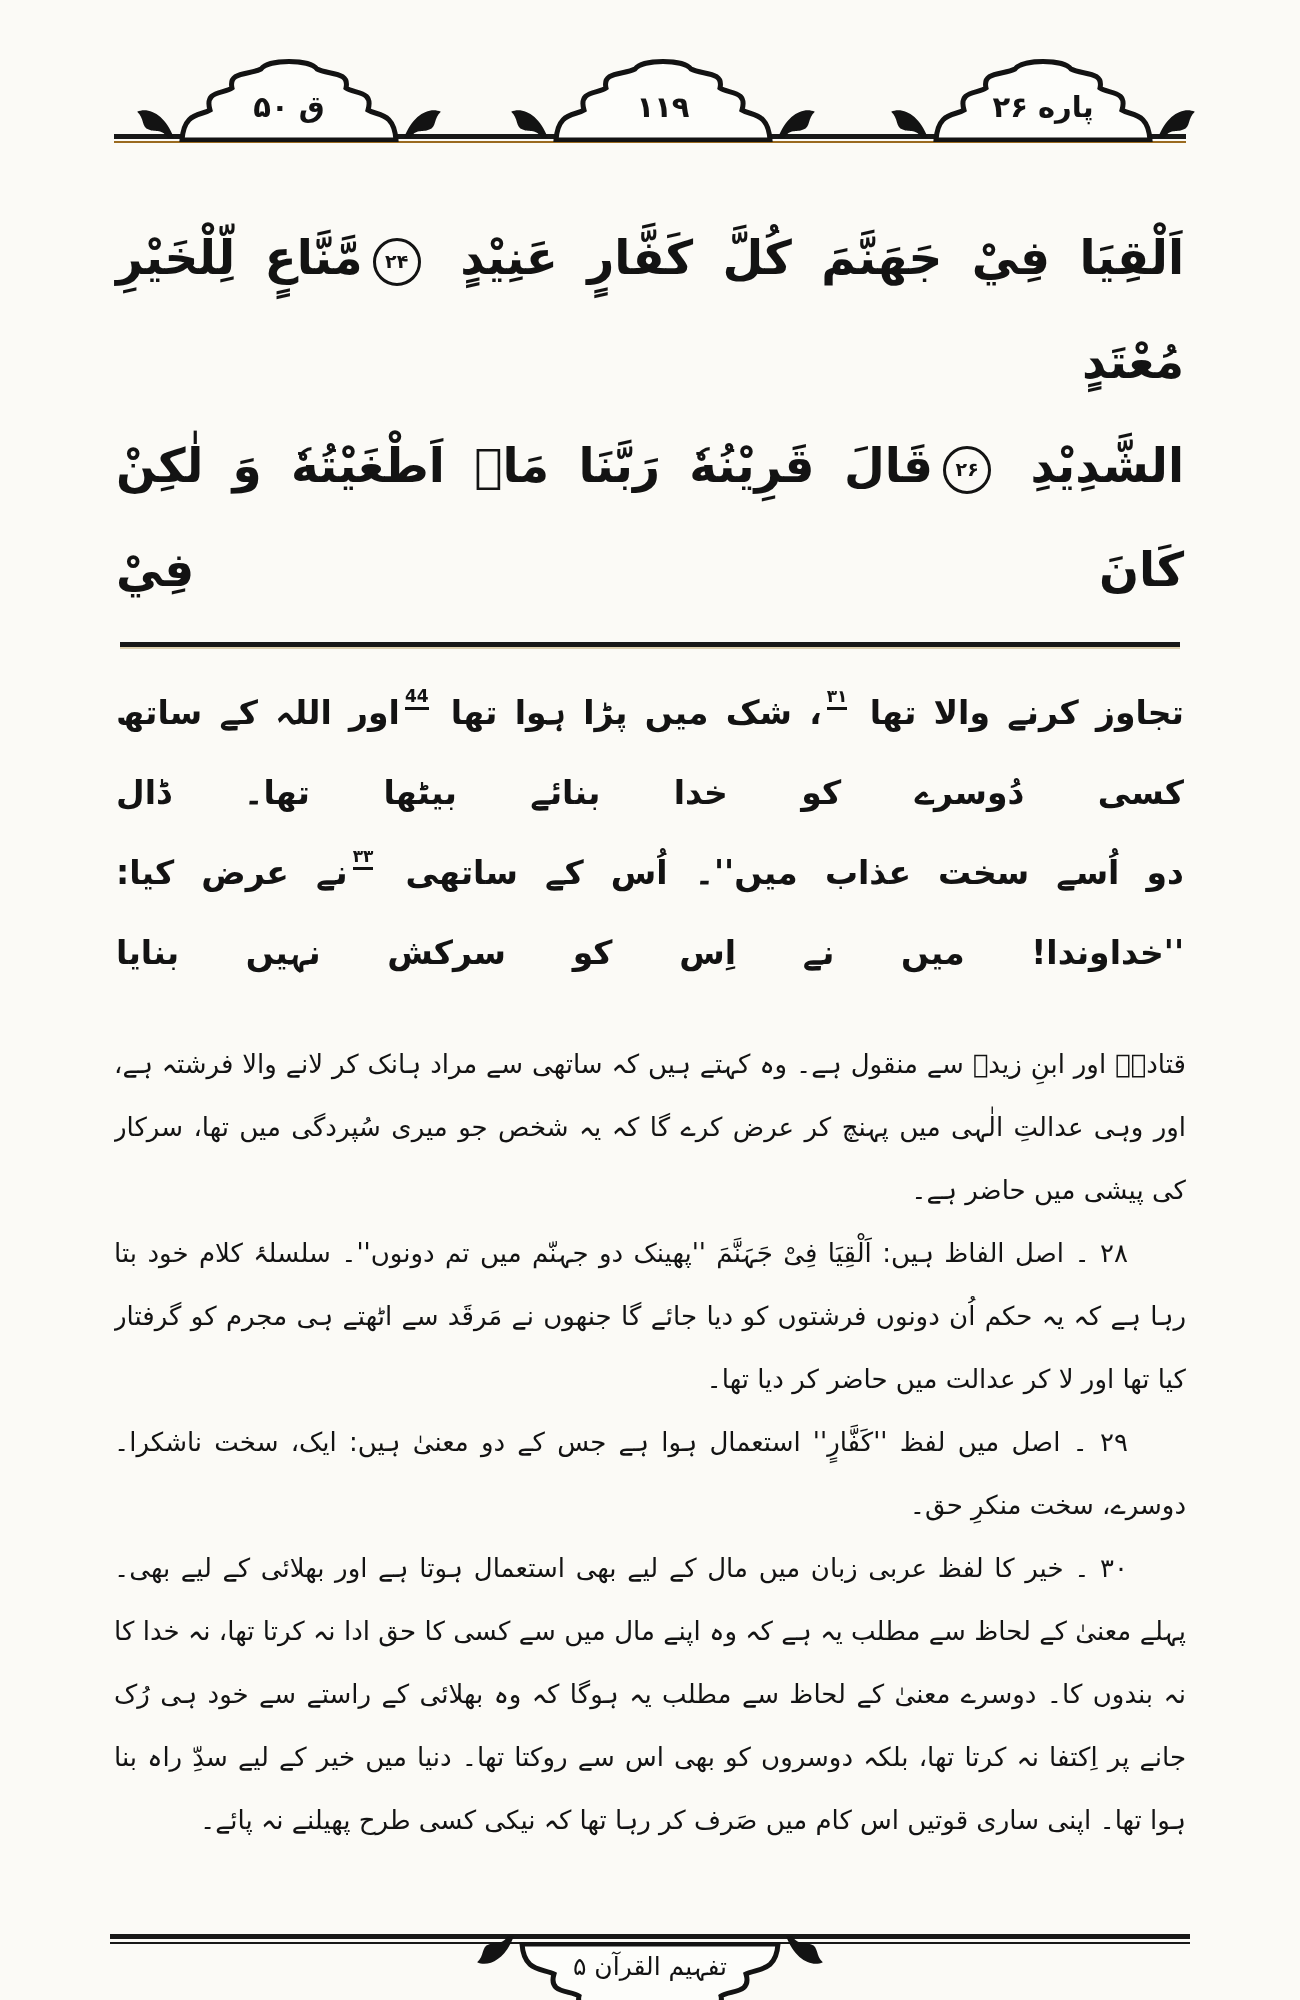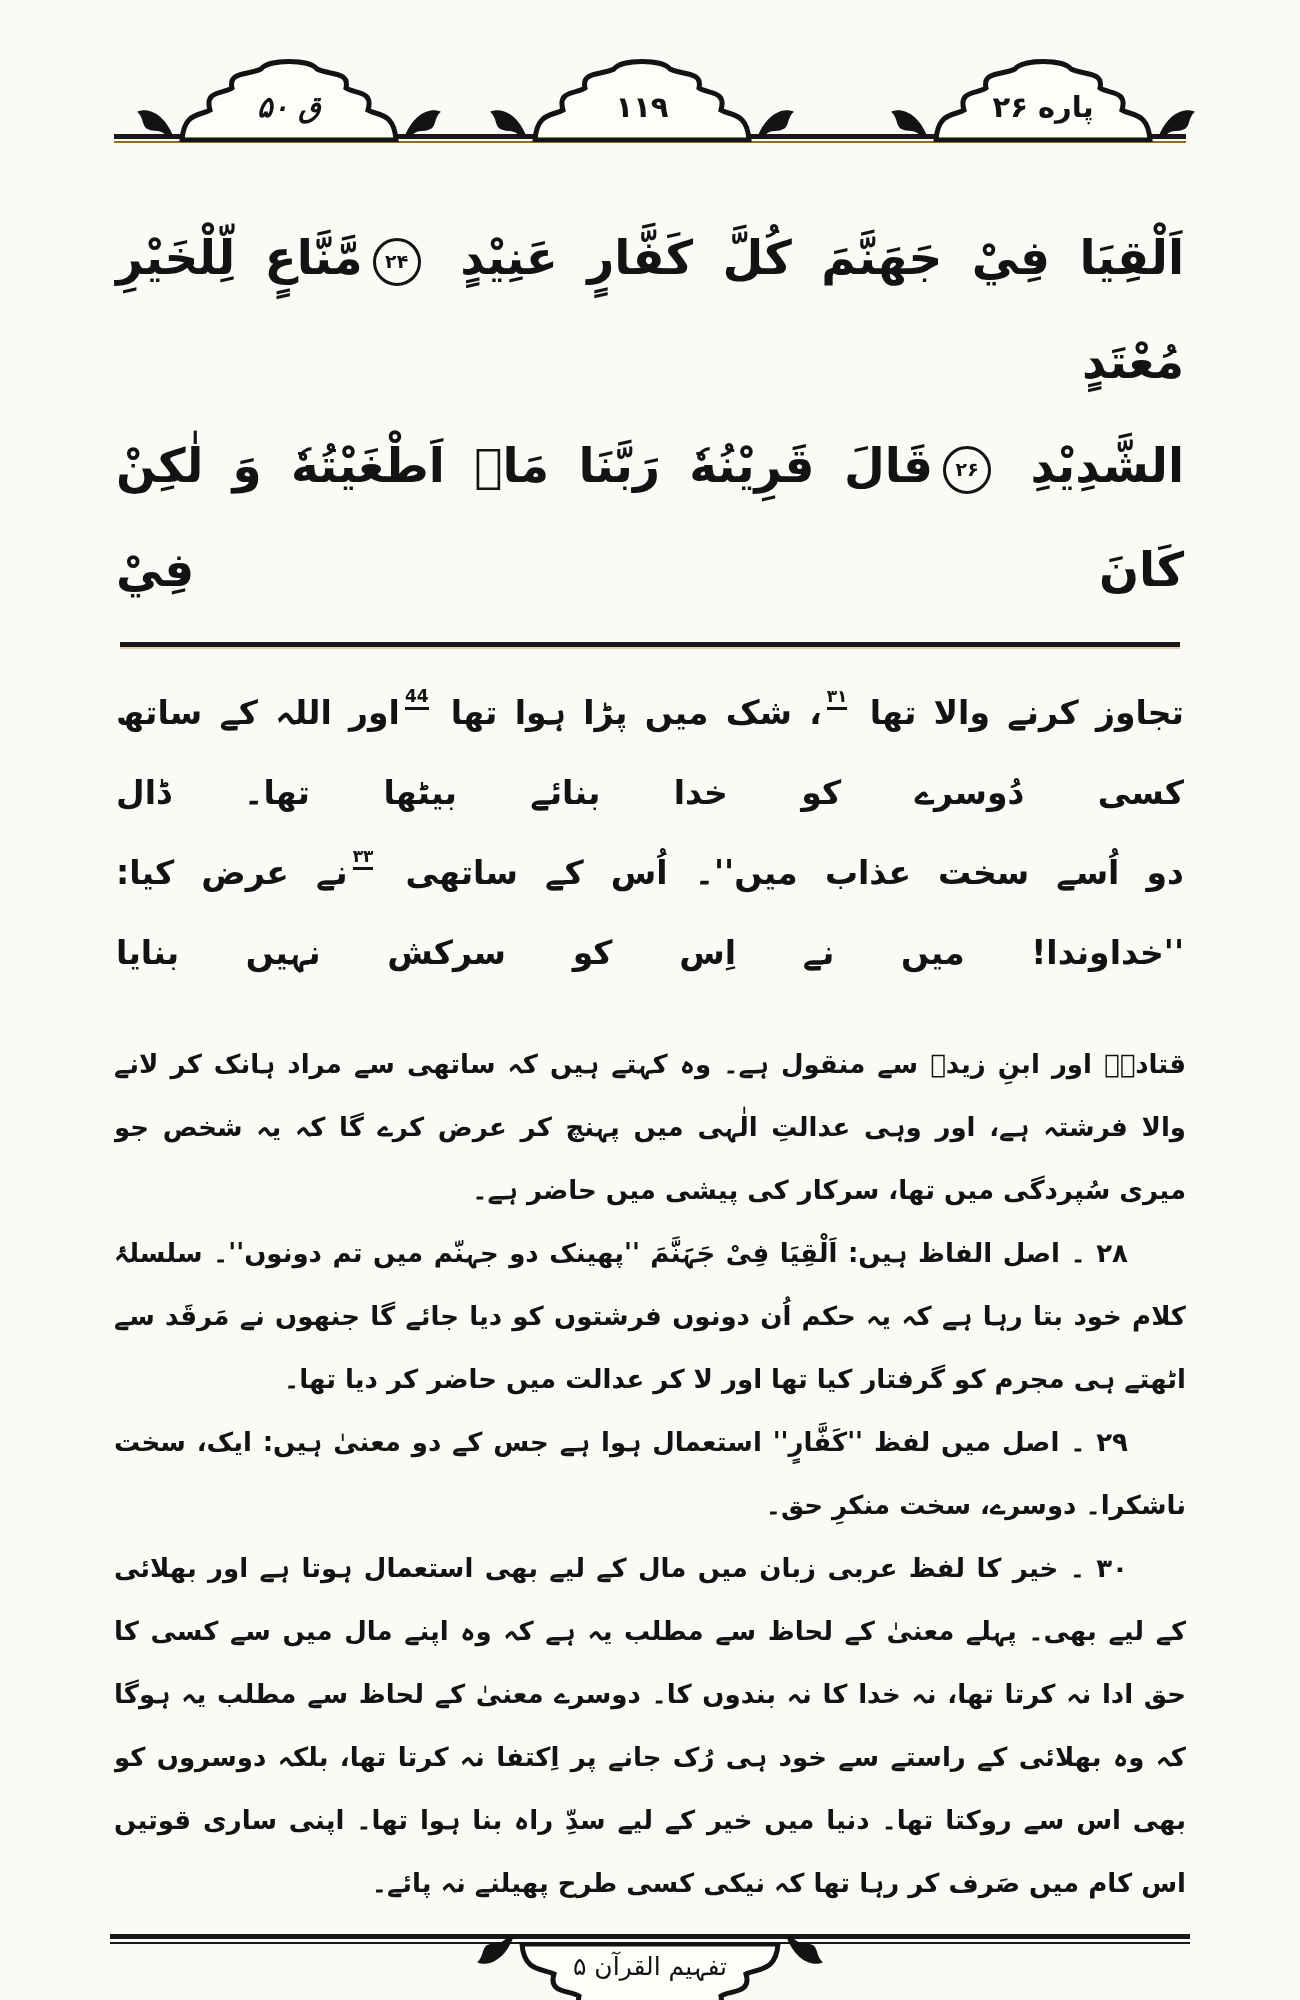--- a/index.html
+++ b/index.html
@@ -16,22 +16,22 @@
     position:relative;margin:58px auto 0;width:1072px;height:80px;
   }
   .cartouche{
     position:absolute;bottom:0;width:250px;height:80px;
   }
   .cartouche svg.dome{position:absolute;left:0;bottom:-4px;width:250px;height:84px;}
   .cartouche .c-label{
     position:absolute;left:0;right:0;top:32px;text-align:center;
     font-size:29px;font-weight:700;letter-spacing:1px;
   }
-  .cart-left{left:50px;font-style:italic;}
-  .cart-center{left:403px;}
+  .cart-left{left:50px;}
+  .cart-center{left:424px;}
   .cart-right{right:18px;}
   .leaf{position:absolute;bottom:-2px;width:42px;height:42px;}
   .leaf.l{left:-30px;}
   .leaf.r{right:-30px;transform:scaleX(-1);}
   .header-rule{
     margin-top:-4px;
     border-top:5px solid #181818;border-bottom:2px solid #9a6a1f;
     height:2px;
   }
 
@@ -67,21 +67,21 @@
     border-bottom:3px solid #131313;line-height:1;margin:0 5px;
     padding-bottom:1px;
   }
 
   
   .commentary{
     margin-top:40px;max-height:1066px;overflow:hidden;
   }
   .commentary p{
     direction:rtl;text-align:justify;
-    font-size:26px;font-weight:700;line-height:63px;
+    font-size:26px;font-weight:400;line-height:63px;
     margin:0;
   }
   .commentary p.numbered{text-indent:58px;}
 
   
   .page-footer{position:absolute;left:0;top:1876px;width:1300px;}
   .footer-rule{
     width:1080px;margin:0 auto;
     border-top:5px solid #181818;border-bottom:2px solid #181818;height:3px;
   }

